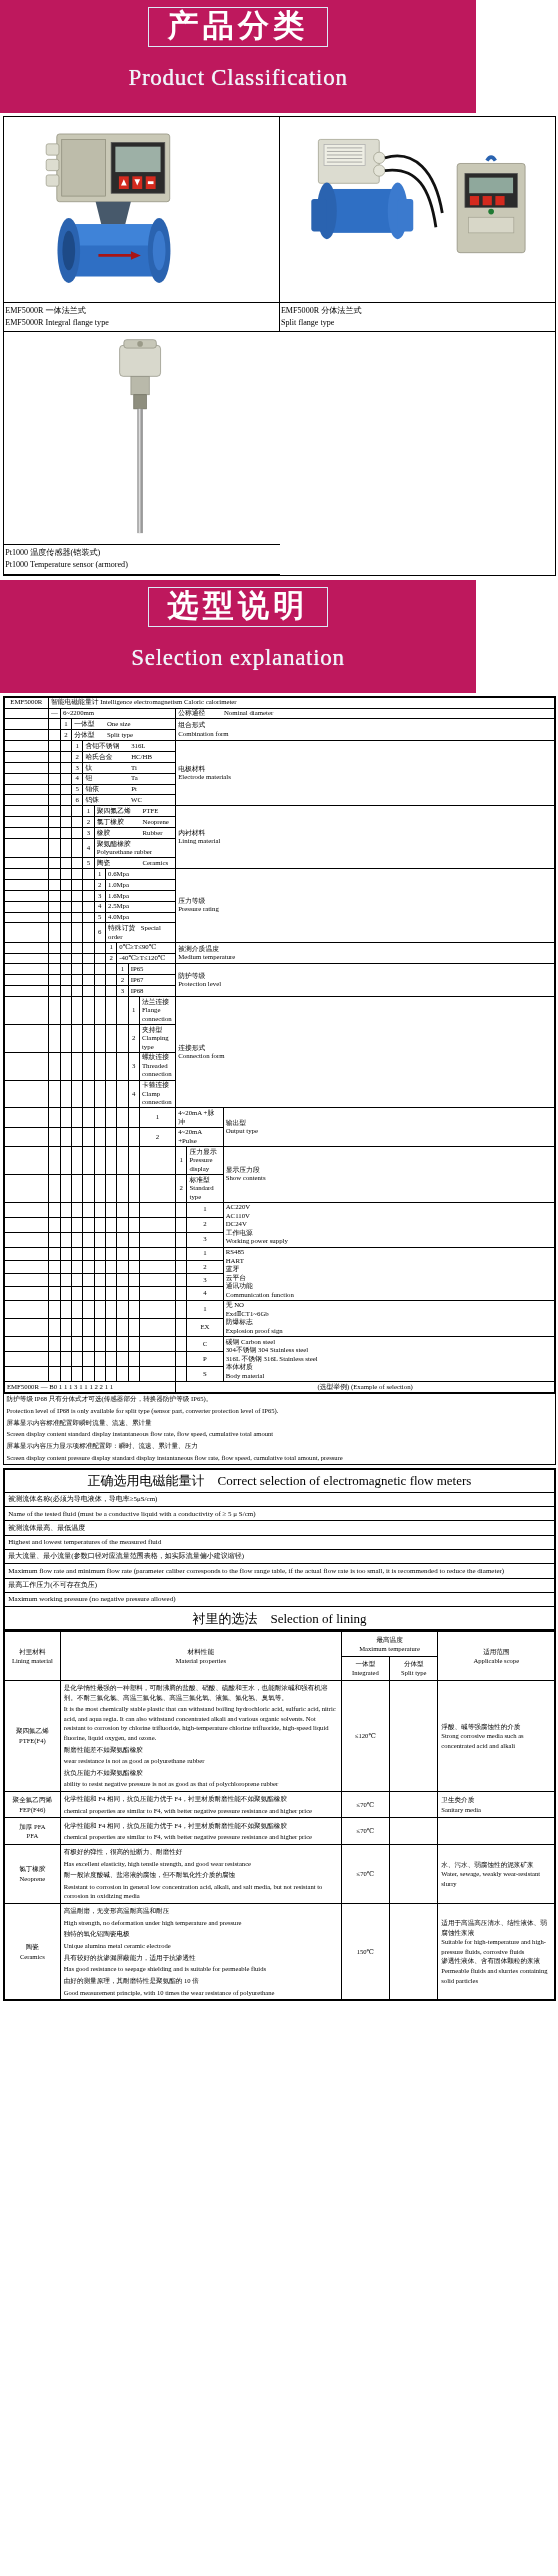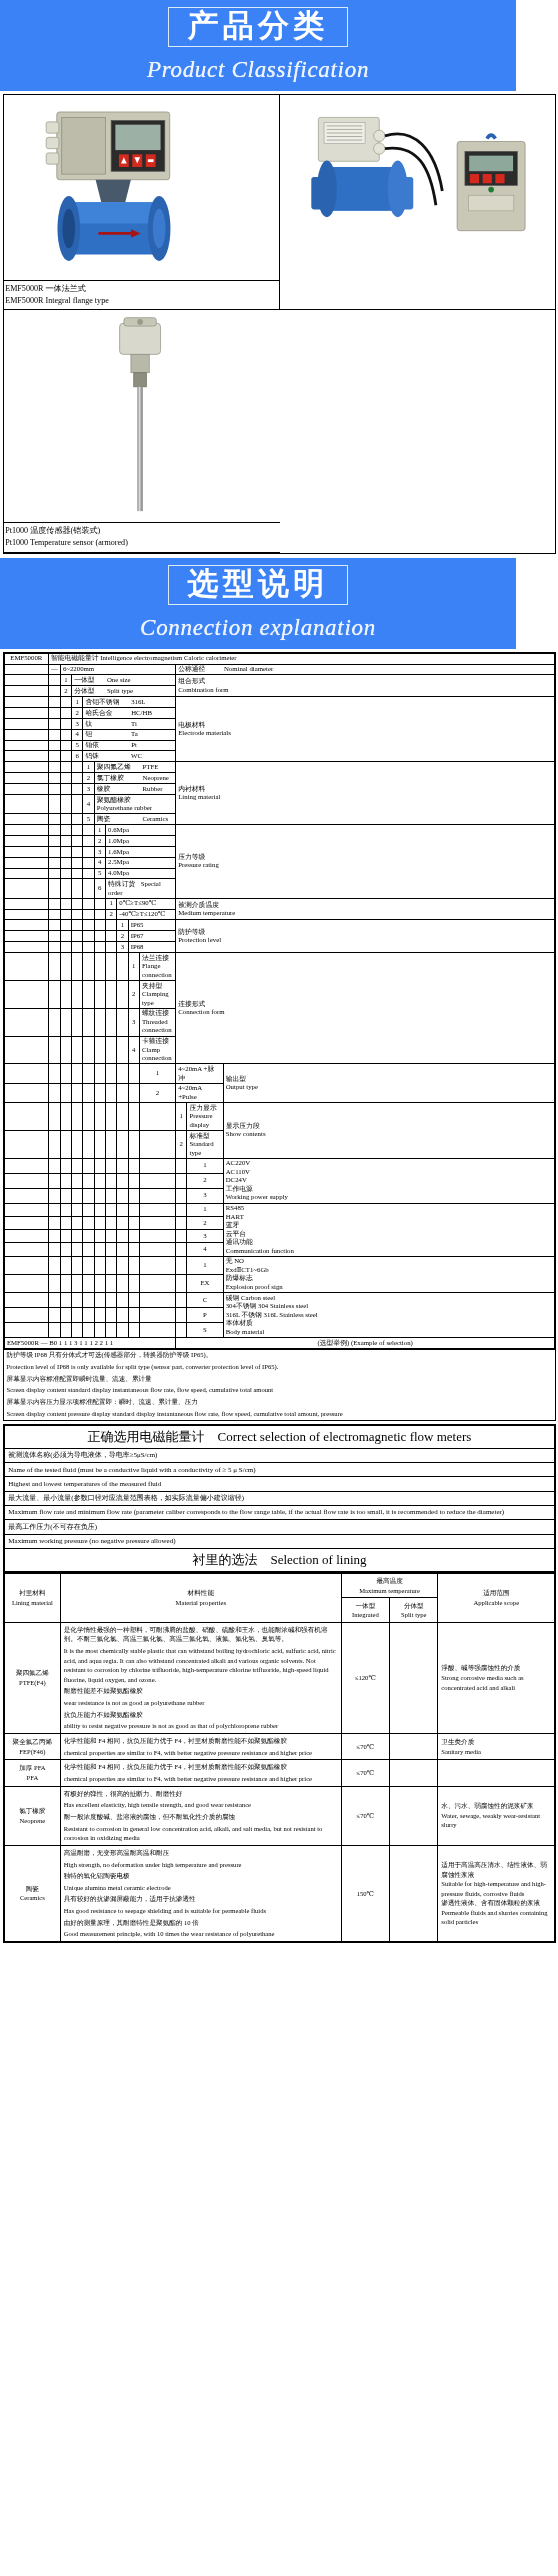--- a/index.html
+++ b/index.html
@@ -7,44 +7,43 @@
   body {
     width: 559px;
     background: #ffffff;
     font-family: "Liberation Serif", "DejaVu Serif", serif;
     color: #000;
   }
   .page { width: 559px; position: relative; }
 
   
   .banner {
-    background: #3b82f6;
-    width: 516px;
-    padding: 7px 0 8px 0;
+    background: #be185d;
+    width: 476px;
+    padding: 7px 0 22px 0;
     text-align: center;
   }
   .banner-cn {
     display: inline-block;
     border: 1.4px solid #dce9f7;
     color: #ffffff;
     font-family: "DejaVu Sans", sans-serif;
     font-weight: bold;
     font-size: 31px;
     letter-spacing: 4.2px;
     padding: 1.4px 18.4px 4.2px 18.4px;
     line-height: 1.05;
   }
   .banner-en {
     color: #eef4fb;
     font-family: "Liberation Serif", serif;
     font-size: 23px;
     letter-spacing: 0.7px;
-    margin-top: 10px;
+    margin-top: 18px;
     text-shadow: 0 0 0.7px #fff;
-    font-style: italic;
   }
 
   
   .prod-wrap { border: 1.4px solid #000; margin: 2.8px 2.8px 0 2.8px; }
   .prod-row { display: flex; }
   .prod-cell {
     width: 50%;
     border-right: 0.7px solid #000;
     border-bottom: 0.7px solid #000;
   }
@@ -206,20 +205,24 @@
             <rect x="247" y="74" width="74" height="48" fill="#2b2b2b" stroke="#555"></rect>
             <rect x="253" y="80" width="62" height="22" fill="#8fa89c"></rect>
             <rect x="254" y="106" width="13" height="13" fill="#d42a1e"></rect>
             <rect x="272" y="106" width="13" height="13" fill="#d42a1e"></rect>
             <rect x="290" y="106" width="13" height="13" fill="#d42a1e"></rect>
             <rect x="252" y="136" width="64" height="22" fill="#d8d7c8" stroke="#a6a595"></rect>
             <circle cx="284" cy="128" r="4" fill="#1f7a33"></circle>
             <path d="M278 56 q6 -10 12 0" stroke="#2a63b0" stroke-width="5" fill="none"></path>
           </svg>
         </div>
+        <div class="cap">
+          <span>EMF5000R 分体法兰式</span>
+          <span class="l2">Split flange type</span>
+        </div>
       </div>
     </div>
 
     <div class="prod-row">
       <div class="prod-cell">
         <div class="prod-img tall">
           <svg width="233" height="209" viewBox="0 0 330 296">
             <rect x="134" y="16" width="58" height="44" rx="5" fill="#d8d8cc" stroke="#8f8f80"></rect>
             <rect x="140" y="8" width="46" height="12" rx="4" fill="#c7c7b8" stroke="#8f8f80"></rect>
             <circle cx="163" cy="14" r="4" fill="#9a9a88"></circle>
@@ -233,21 +236,21 @@
           <span>Pt1000 温度传感器(铠装式)</span>
           <span class="l2">Pt1000 Temperature sensor (armored)</span>
         </div>
       </div>
 
     </div>
   </div>
 
   <div class="banner" style="margin-top:4.2px">
     <div class="banner-cn">选型说明</div>
-    <div class="banner-en">Connection explanation</div>
+    <div class="banner-en">Selection explanation</div>
   </div>
 
   <div class="sel-wrap">
     <table class="sel">
 
       <tbody>
           <tr>
         <td style="width:44px" class="c">EMF5000R</td>
         <td colspan="12">
           <span class="sp2">智能电磁能量计</span>
@@ -909,20 +912,23 @@
         <td>
           <span>正确选用电磁能量计</span>&nbsp;&nbsp;&nbsp;
           <span>Correct selection of electromagnetic flow meters</span>
         </td>
       </tr>
       <tr>
             <td>被测流体名称(必须为导电液体，导电率≥5μS/cm)</td>
           </tr>
       <tr>
             <td>Name of the tested fluid (must be a conductive liquid with a conductivity of ≥ 5 μ S/cm)</td>
+          </tr>
+      <tr>
+            <td>被测流体最高、最低温度</td>
           </tr>
       <tr>
             <td>Highest and lowest temperatures of the measured fluid</td>
           </tr>
       <tr>
             <td>最大流量、最小流量(参数口径对应流量范围表格，如实际流量偏小建议缩径)</td>
           </tr>
       <tr>
             <td>Maximum flow rate and minimum flow rate (parameter caliber corresponds to the flow range table, if the actual flow rate is too small, it is recommended to reduce the diameter)</td>
           </tr>

